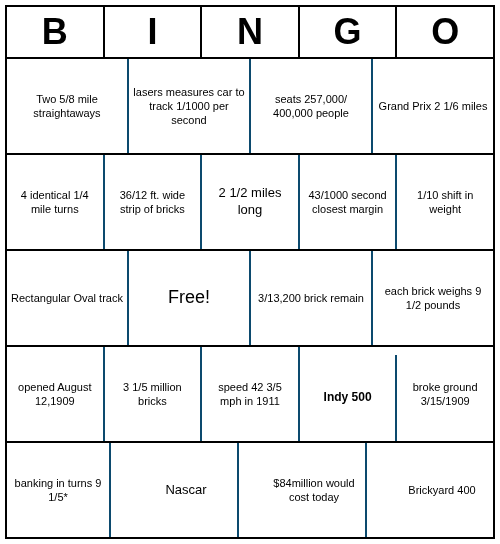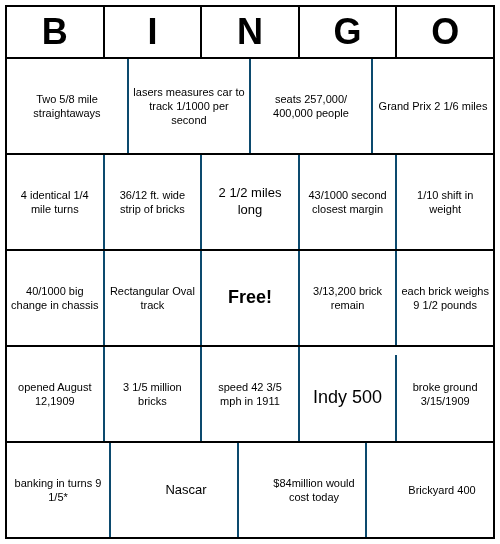--- a/index.html
+++ b/index.html
@@ -75,26 +75,26 @@
       line-height: 1.3;
     }
 
     .bingo-cell:last-child {
       border-right: none;
       border-radius: 9px;
     }
 
     .bingo-cell.free {
       font-size: 18px;
-      font-weight: bold;
+      font-weight: normal;
     }
 
     .bingo-cell.large-text {
-      font-size: 18px;
-      font-weight: normal;
+      font-size: 12px;
+      font-weight: bold;
       margin-top: 8px;
     }
 
     .bingo-cell.medium-text {
       font-size: 13px;
       font-weight: normal;
     }
   </style>
 </head>
 <body>
@@ -115,21 +115,20 @@
         <div class="bingo-cell">Grand Prix 2 1/6 miles</div>
       </div>
       <div class="bingo-row">
         <div class="bingo-cell">4 identical 1/4 mile turns</div>
         <div class="bingo-cell">36/12 ft. wide strip of bricks</div>
         <div class="bingo-cell medium-text">2 1/2 miles long</div>
         <div class="bingo-cell">43/1000 second closest margin</div>
         <div class="bingo-cell">1/10 shift in weight</div>
       </div>
       <div class="bingo-row">
-        <div class="bingo-cell">40/1000 big change in chassis</div>
         <div class="bingo-cell">Rectangular Oval track</div>
         <div class="bingo-cell free">Free!</div>
         <div class="bingo-cell">3/13,200 brick remain</div>
         <div class="bingo-cell">each brick weighs 9 1/2 pounds</div>
       </div>
       <div class="bingo-row">
         <div class="bingo-cell">opened August 12,1909</div>
         <div class="bingo-cell">3 1/5 million bricks</div>
         <div class="bingo-cell">speed 42 3/5 mph in 1911</div>
         <div class="bingo-cell large-text">Indy 500</div>

